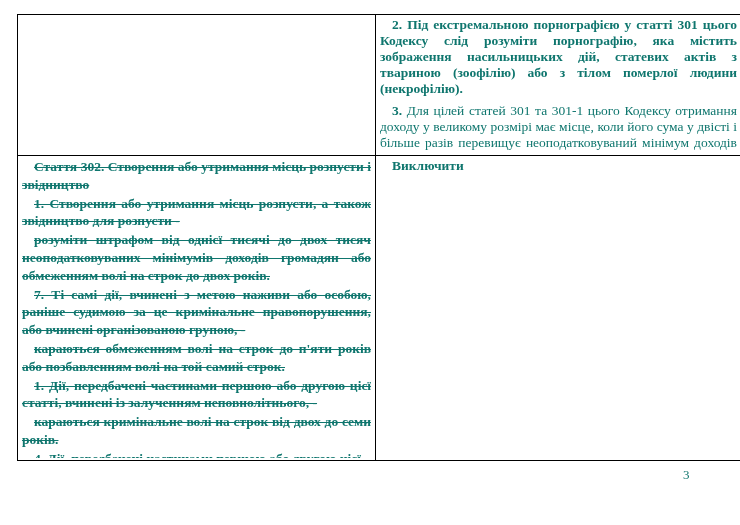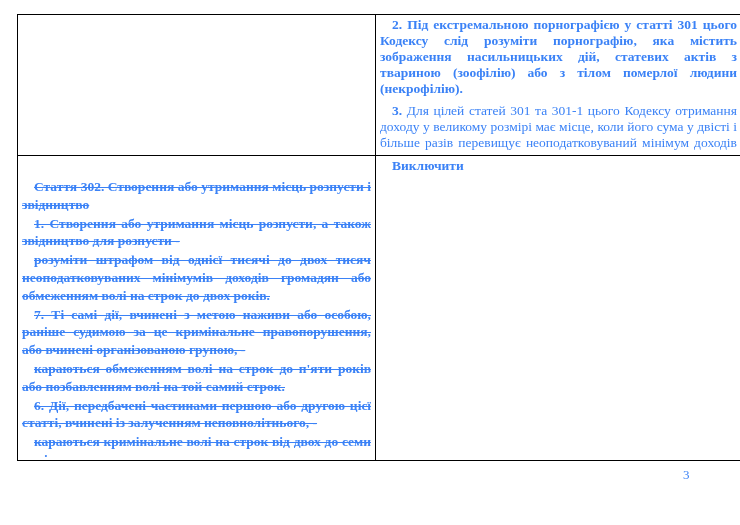--- a/index.html
+++ b/index.html
@@ -2,21 +2,21 @@
 <html><head>
 <meta charset="utf-8">
 <style>
   html, body { margin: 0; padding: 0; background: #ffffff; }
   .page {
     position: relative;
     width: 740px;
     height: 525px;
     background: #ffffff;
     font-family: "Liberation Serif", serif;
-    color: #3b82f6;
+    color: #0f766e;
     overflow: hidden;
   }
   table.cmp {
     position: absolute;
     left: 17px;
     top: 14px;
     width: 706px;
     border-collapse: collapse;
     table-layout: fixed;
   }
@@ -42,21 +42,20 @@
   .amend .para + .para { margin-top: 6px; }
   .para .marker { font-weight: bold; }
   .para.bold .body { font-weight: bold; }
 
   
   .struck .para {
     line-height: 17.8px;
     font-weight: bold;
     text-decoration: line-through;
     text-decoration-thickness: 1px;
-    margin-top: 20px;
   }
   .struck .para + .para { margin-top: 1px; }
 
   
   .action .para {
     line-height: 16px;
     font-weight: bold;
   }
 
   .page-num {
@@ -92,21 +91,21 @@
       </td>
     </tr>
     <tr class="row2">
       <td class="col-left">
         <div class="cell-inner struck">
           <p class="para">Стаття 302. Створення або утримання місць розпусти і звідництво</p>
           <p class="para">1. Створення або утримання місць розпусти, а також звідництво для розпусти -</p>
           <p class="para">розуміти штрафом від однієї тисячі до двох тисяч неоподатковуваних мінімумів доходів громадян або обмеженням волі на строк до двох років.</p>
           <p class="para">7. Ті самі дії, вчинені з метою наживи або особою, раніше судимою за це кримінальне правопорушення, або вчинені організованою групою, -</p>
           <p class="para">караються обмеженням волі на строк до п'яти років або позбавленням волі на той самий строк.</p>
-          <p class="para">6. Дії, передбачені частинами першою або другою цієї статті, вчинені із залученням неповнолітнього, -</p>
+          <p class="para">1. Дії, передбачені частинами першою або другою цієї статті, вчинені із залученням неповнолітнього, -</p>
           <p class="para">караються кримінальне волі на строк від двох до семи років.</p>
           <p class="para">4. Дії, передбачені частинами першою або другою цієї</p>
         </div>
       </td>
       <td class="col-right">
         <div class="cell-inner action">
           <p class="para">Виключити</p>
         </div>
       </td>
     </tr>

